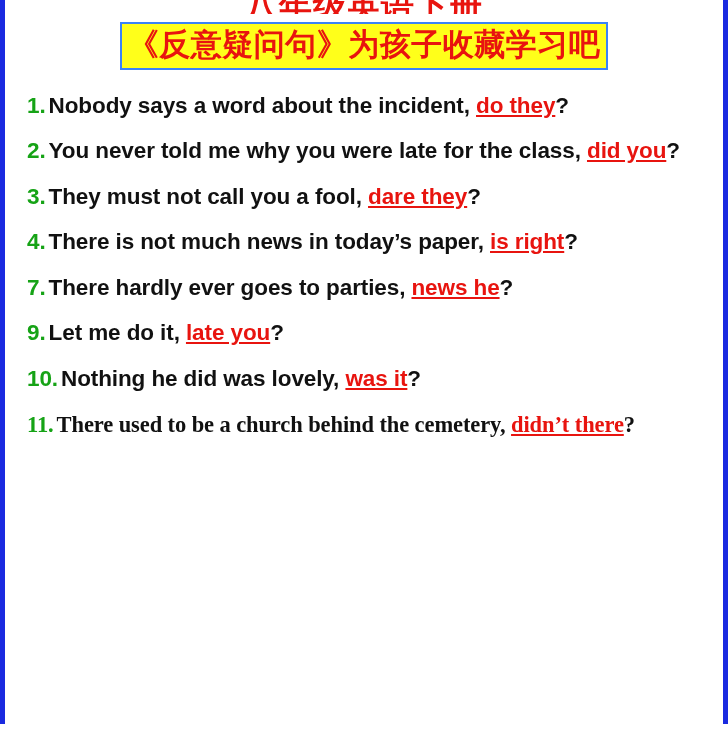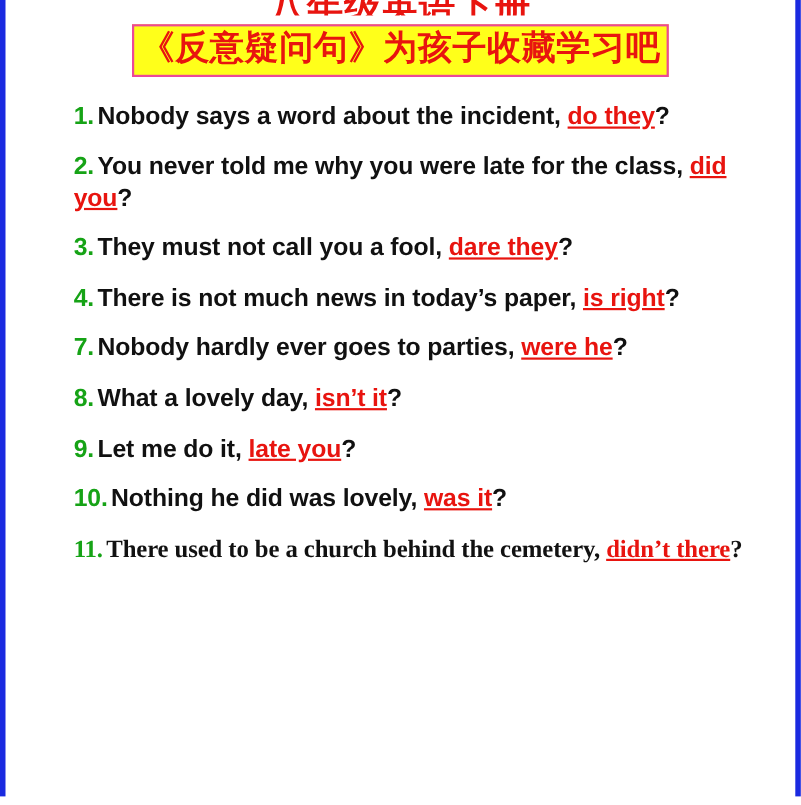--- a/index.html
+++ b/index.html
@@ -53,29 +53,28 @@
   }
   .title-line2 {
     display: inline-block;
     background: #ffff1a;
     color: #e8140f;
     font-family: "DejaVu Sans", "Liberation Sans", sans-serif;
     font-size: 31px;
     font-weight: bold;
     letter-spacing: 0.5px;
     padding: 3px 6px 5px 6px;
-    border: 2px solid #ec4899;
+    border: 2px solid #3b82f6;
     line-height: 1.15;
     white-space: nowrap;
   }
 
   
   .list {
     margin-top: 22px;
-    margin-left: 40px;
   }
   .item {
     font-size: 22.5px;
     line-height: 1.27;
     color: #000000;
     margin-bottom: 17px;
     font-family: "Liberation Sans", sans-serif;
     font-weight: 500;
     letter-spacing: -0.1px;
   }
@@ -131,26 +130,23 @@
         <span class="num">3.</span><span class="txt">They must not call you a fool,</span> <span class="tag">dare they</span><span class="qm">?</span>
       </div>
 
       <div class="item">
         <span class="num">4.</span><span class="txt">There is not much news in today’s paper,</span> <span class="tag">is right</span><span class="qm">?</span>
       </div>
 
 
 
       <div class="item">
-        <span class="num">7.</span><span class="txt">Nobody hardly ever goes to parties,</span> <span class="tag">were he</span><span class="qm">?</span>
+        <span class="num">7.</span><span class="txt">There hardly ever goes to parties,</span> <span class="tag">news he</span><span class="qm">?</span>
       </div>
 
-      <div class="item">
-        <span class="num">8.</span><span class="txt">What a lovely day,</span> <span class="tag">isn’t it</span><span class="qm">?</span>
-      </div>
 
       <div class="item">
         <span class="num">9.</span><span class="txt">Let me do it,</span> <span class="tag">late you</span><span class="qm">?</span>
       </div>
 
       <div class="item">
         <span class="num">10.</span><span class="txt">Nothing he did was lovely,</span> <span class="tag">was it</span><span class="qm">?</span>
       </div>
 
       <div class="item justify">

